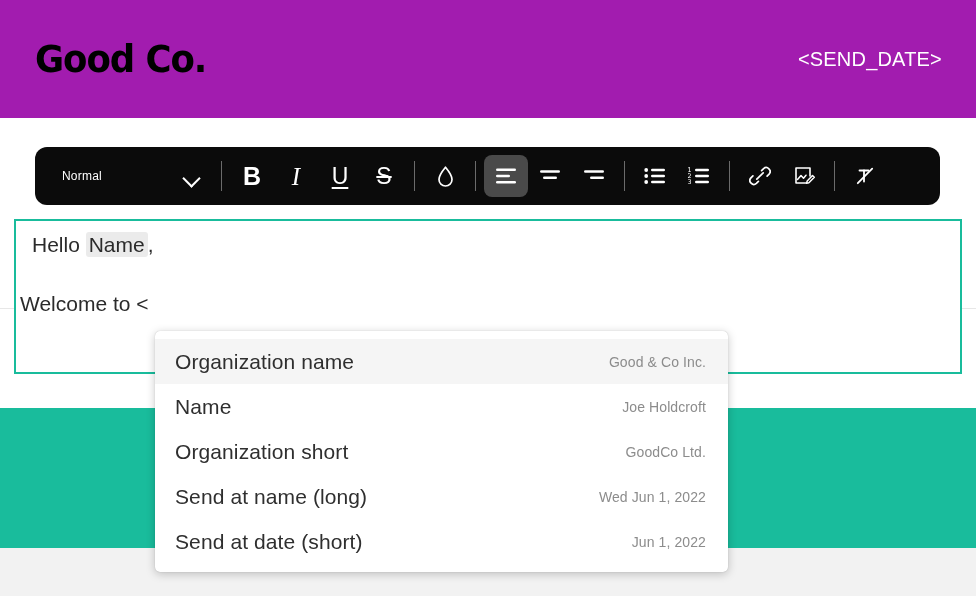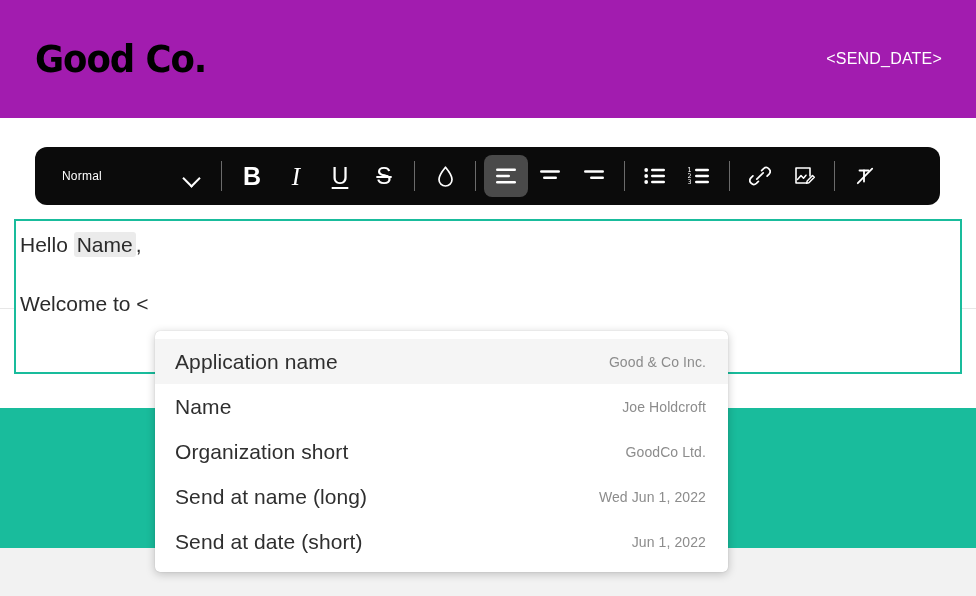--- a/index.html
+++ b/index.html
@@ -42,21 +42,21 @@
     font-size: 37px;
     font-weight: 700;
     letter-spacing: -1.1px;
     line-height: 1;
     font-family: "DejaVu Sans", sans-serif;
     transform: scaleX(0.96);
     transform-origin: left center;
   }
   #send-date {
     color: #ffffff;
-    font-size: 16px;
+    font-size: 20px;
     font-weight: 400;
     letter-spacing: 0.2px;
     font-family: "Liberation Sans", sans-serif;
   }
 
   
   #body-area {
     position: absolute;
     left: 0;
     top: 118px;
@@ -168,21 +168,21 @@
     padding: 8px 12px 0 4px;
     overflow: hidden;
   }
   .ed-line {
     font-size: 21px;
     color: #2b2b2b;
     line-height: 1.0;
     font-family: "Liberation Sans", sans-serif;
     white-space: pre;
   }
-  #ed-line-1 { margin: 5px 0 0 0; }
+  #ed-line-1 { margin: 5px 0 0 12px; }
   #ed-line-2 { margin: 38px 0 0 0; }
   .tag-chip {
     background: #ebebeb;
     border-radius: 3px;
     padding: 1px 3px;
   }
 
   
   #footer-band {
     position: absolute;
@@ -377,21 +377,21 @@
   </div>
 
   <div id="editor">
     <div class="ed-line" id="ed-line-1"><span>Hello </span><span class="tag-chip">Name</span><span>,</span></div>
     <div class="ed-line" id="ed-line-2">Welcome to &lt;</div>
   </div>
 
   <div id="tag-menu">
 
     <div class="tag-row highlighted">
-      <span class="tag-label">Application name</span>
+      <span class="tag-label">Organization name</span>
       <span class="tag-value">Good &amp; Co Inc.</span>
     </div>
 
     <div class="tag-row">
       <span class="tag-label">Name</span>
       <span class="tag-value">Joe Holdcroft</span>
     </div>
 
     <div class="tag-row">
       <span class="tag-label">Organization short</span>

